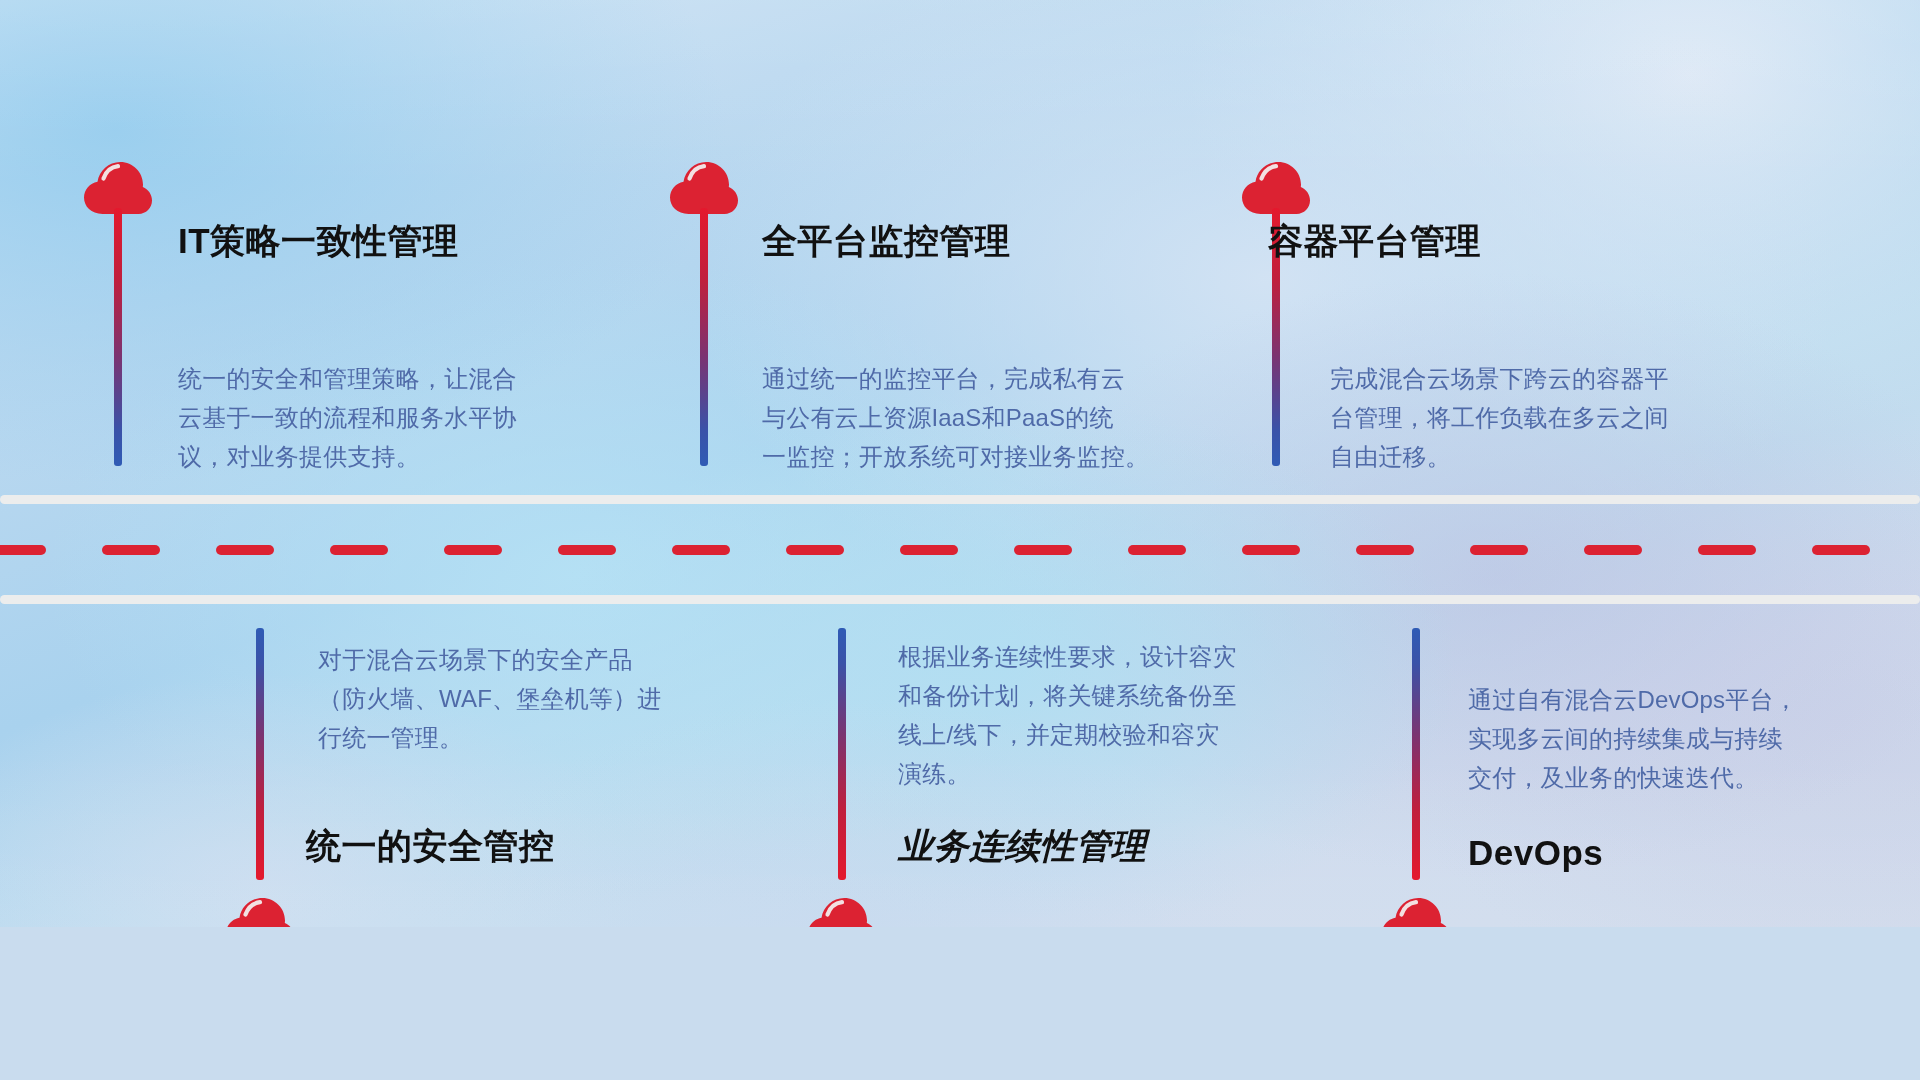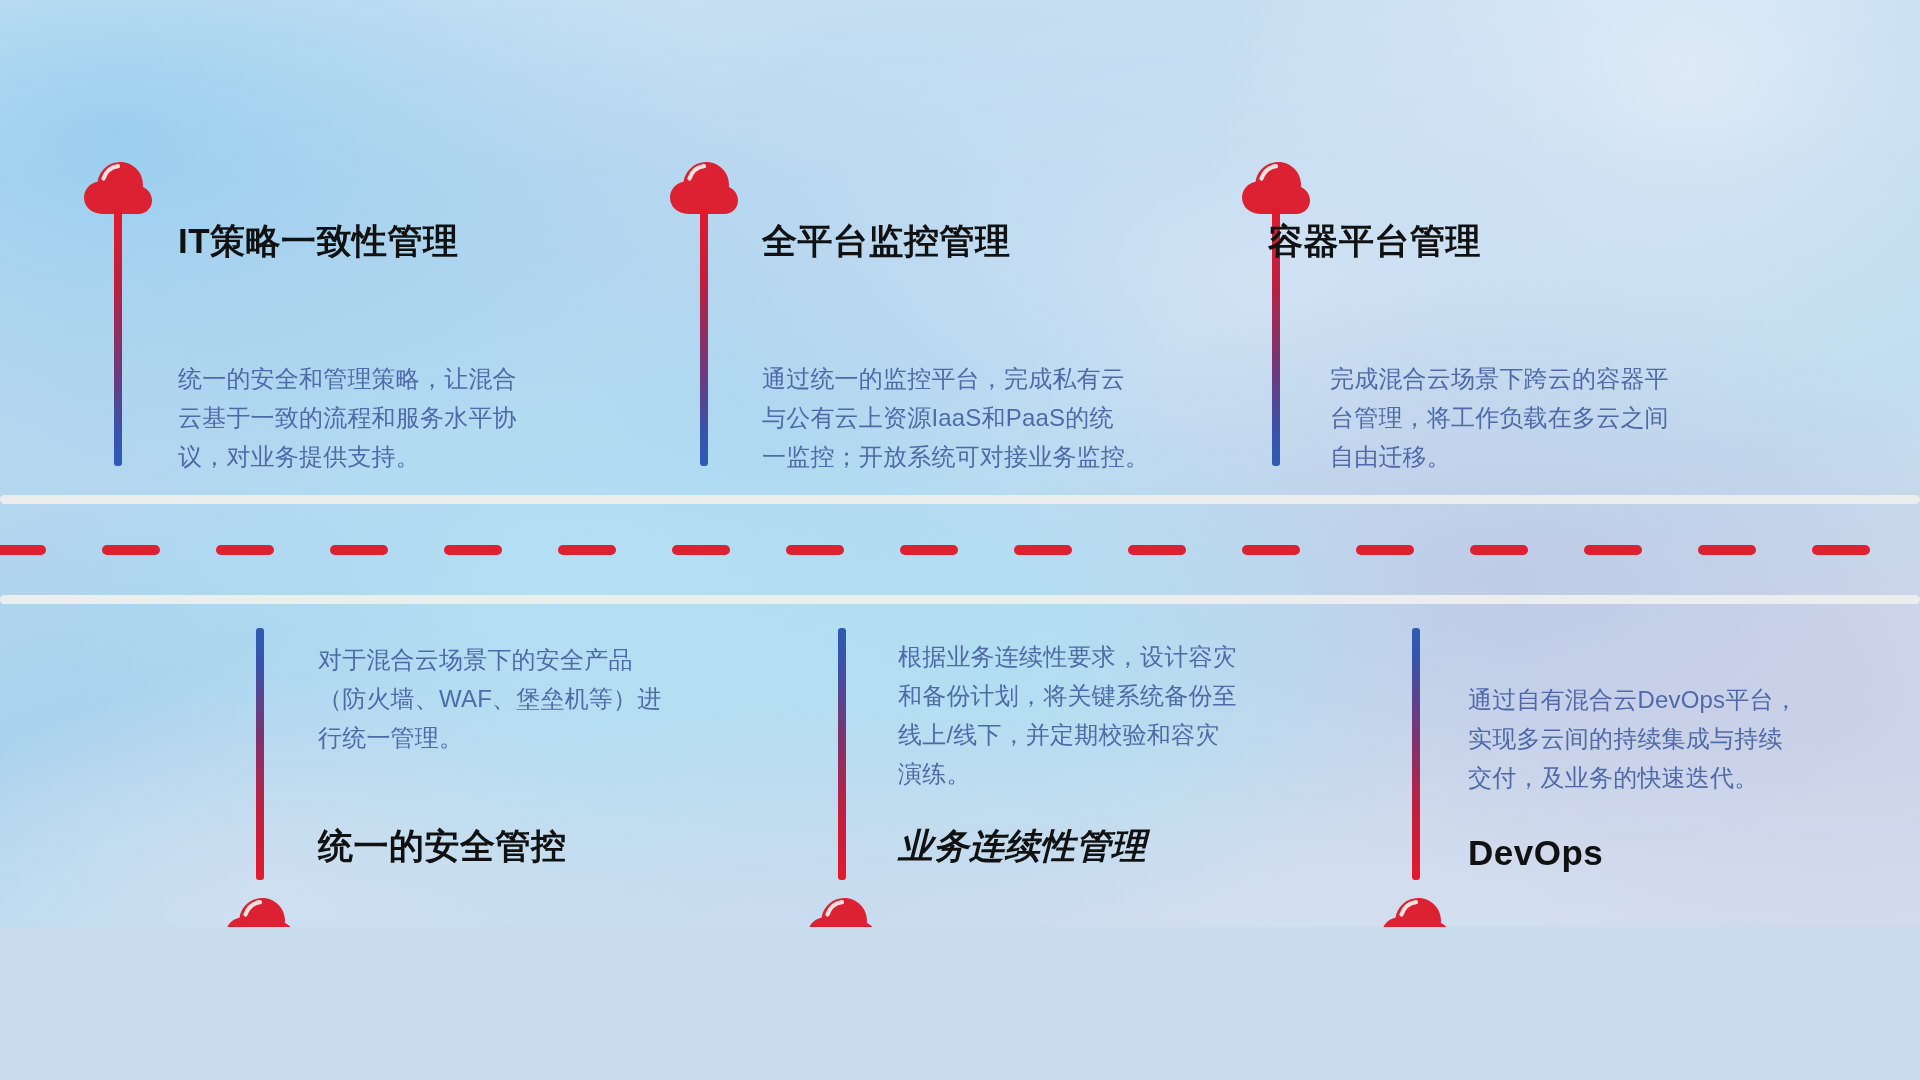--- a/index.html
+++ b/index.html
@@ -195,21 +195,21 @@
     <div class="node-body" style="left:1330px; top:360px; width:450px;">完成混合云场景下跨云的容器平
 台管理，将工作负载在多云之间
 自由迁移。</div>
   </div>
 
   <div class="node">
     <div class="stem stem-up" style="left:256px; top:628px; height:252px;"></div>
     <div class="node-body" style="left:318px; top:641px; width:430px;">对于混合云场景下的安全产品
 （防火墙、WAF、堡垒机等）进
 行统一管理。</div>
-    <div class="node-title" style="left:318px; top:825px;">统一的安全管控</div>
+    <div class="node-title" style="left:306px; top:825px;">统一的安全管控</div>
     <div class="cloud-wrap" style="left:224px; top:896px;">
       <svg viewBox="0 0 72 56" aria-hidden="true">
         <path d="M20.5 54 C9.2 54 2 46.6 2 37.6 C2 29.6 7.8 23 15.5 21.7 C17.2 10.7 26.6 2 38.3 2 C50.9 2 61 12.2 61 24.6 C61 25.4 60.9 26.2 60.8 27 C66.3 29.2 70 34.4 70 40.6 C70 48.1 64 54 56.6 54 Z" fill="#dc2232"></path>
         <path d="M21.5 18.5 C24 11.5 29.5 7 36 6.2" fill="none" stroke="#f4f1f0" stroke-width="4.2" stroke-linecap="round" opacity="0.92"></path>
       </svg>
     </div>
   </div>
 
   <div class="node">
     <div class="stem stem-up" style="left:838px; top:628px; height:252px;"></div>

